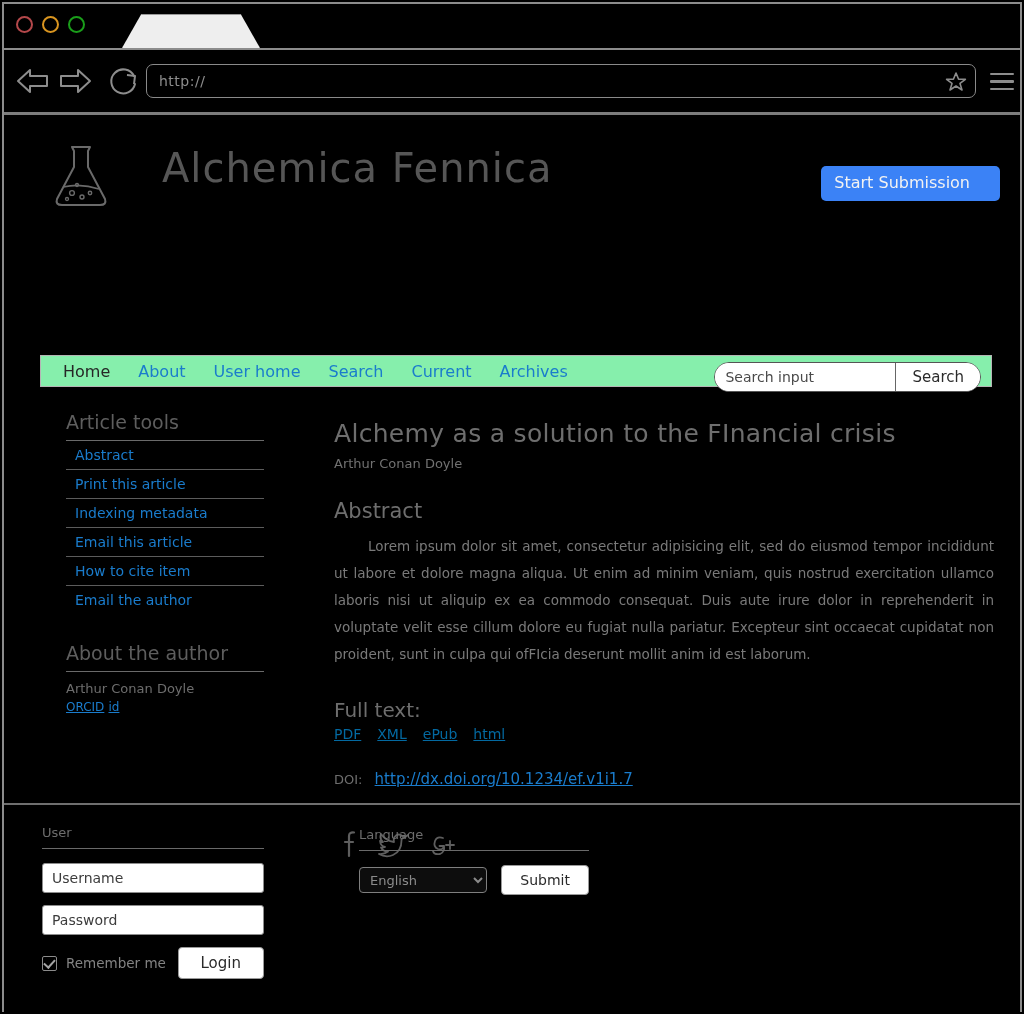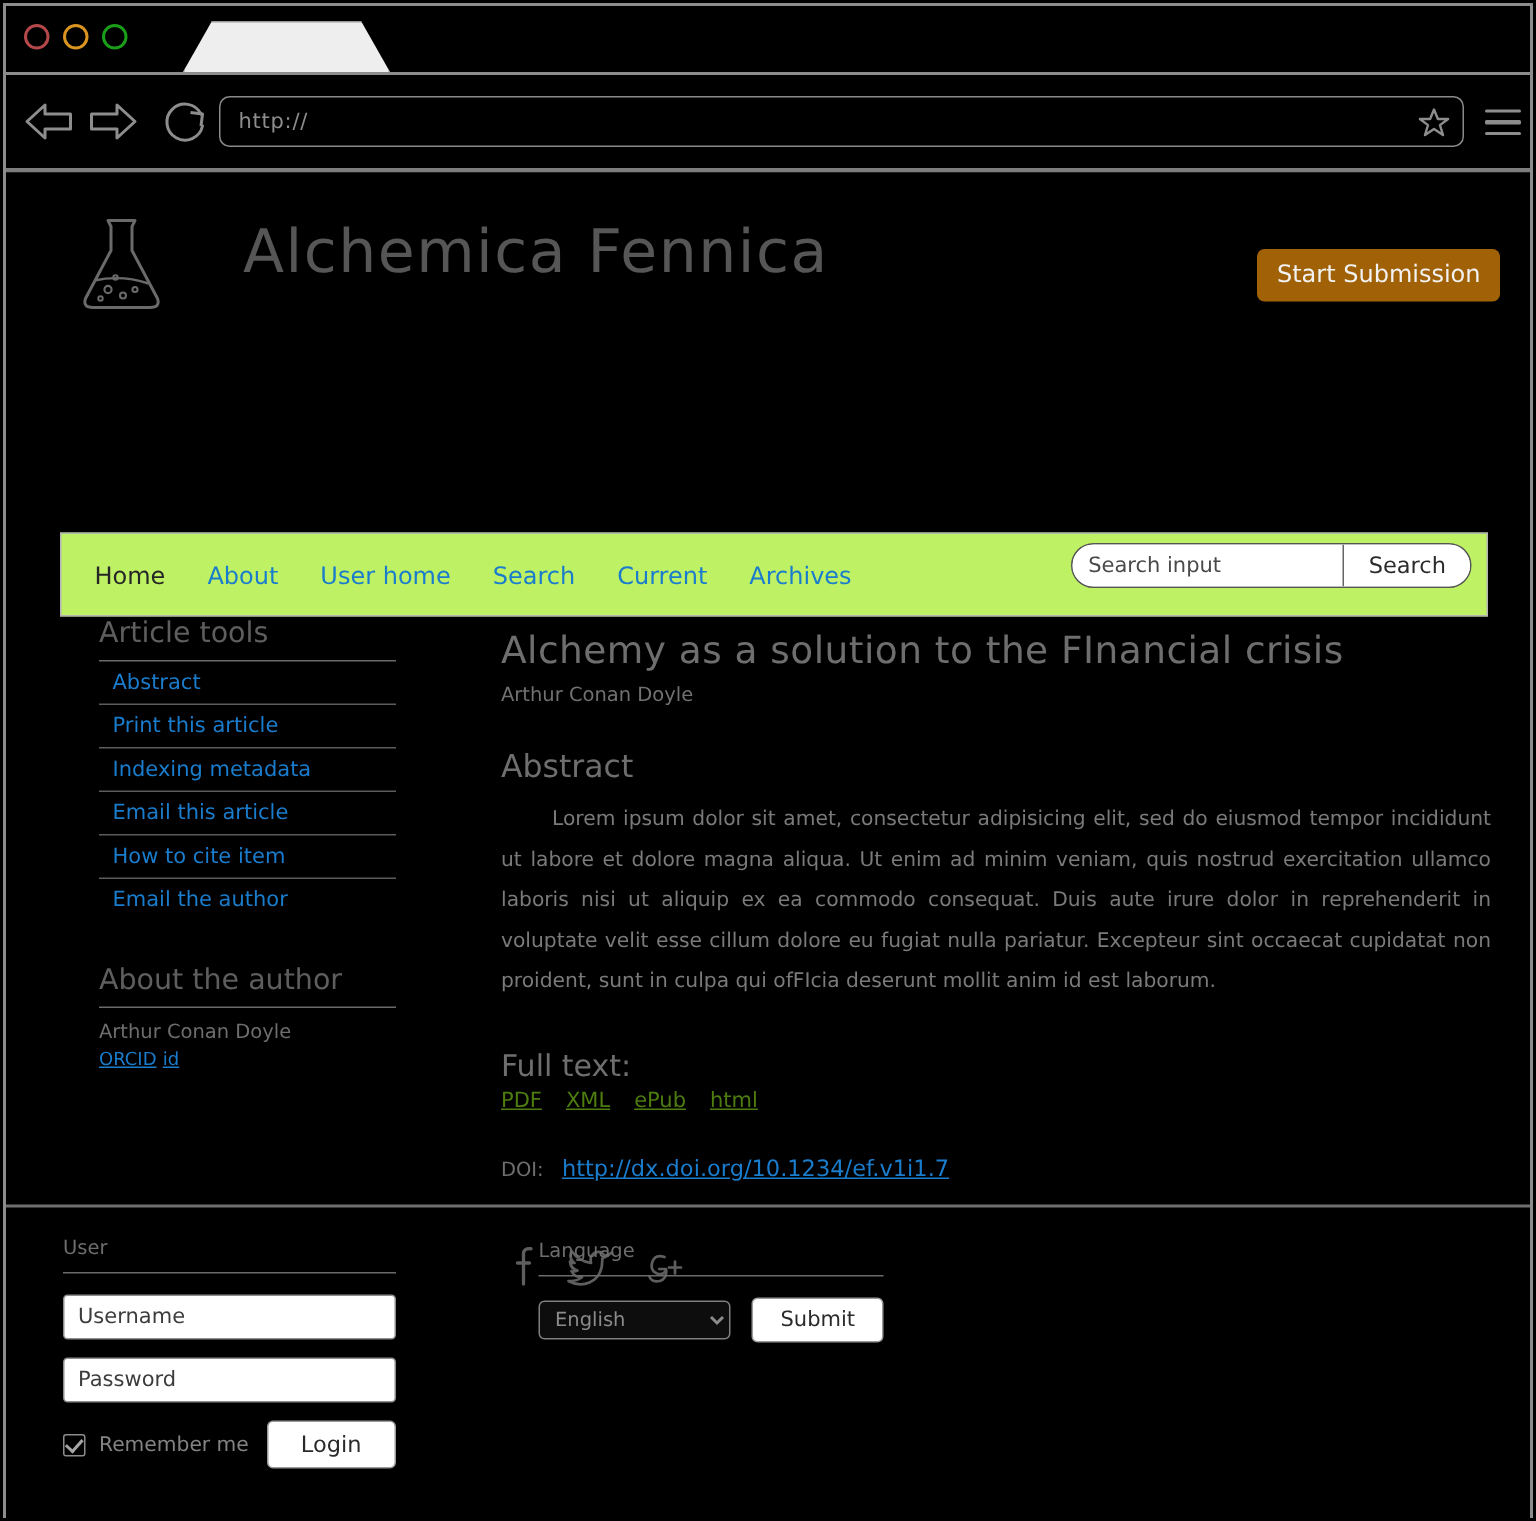--- a/index.html
+++ b/index.html
@@ -139,37 +139,37 @@
     left: 134px; top: 30px;
     font-size: 40px;
     color: #565656;
     letter-spacing: 1px;
     white-space: nowrap;
     margin-left: 24px;
   }
   .start-submission {
     position: absolute;
     right: 20px; top: 51px;
-    background: #a16207;
+    background: #3b82f6;
     color: #f2f2f2;
     border: none;
     border-radius: 5px;
     font-size: 16px;
-    padding: 7px 13px 9px 13px;
+    padding: 7px 30px 9px 13px;
     cursor: pointer;
     font-family: "DejaVu Sans", sans-serif;
     white-space: nowrap;
   }
 
   
   .navbar {
     position: absolute;
     left: 36px; top: 240px;
-    width: 952px; height: 56px;
-    background: #bef264;
+    width: 952px; height: 32px;
+    background: #86efac;
     border: 1.5px solid #b5b5b5;
     box-sizing: border-box;
     display: flex;
     align-items: center;
   }
   .nav-links {
     display: flex;
     align-items: center;
     gap: 28px;
     margin-left: 22px;
@@ -307,21 +307,21 @@
     color: #6e6e6e;
     margin: 30px 0 4px 0;
     font-weight: normal;
   }
   .format-links {
     display: flex;
     gap: 16px;
     margin-top: 2px;
   }
   .format-link {
-    color: #4d7c0f;
+    color: #0369a1;
     font-size: 14px;
     text-decoration: underline;
     cursor: pointer;
   }
   .doi-row {
     margin-top: 28px;
     font-size: 13px;
     color: #6e6e6e;
   }
   .doi-link {

